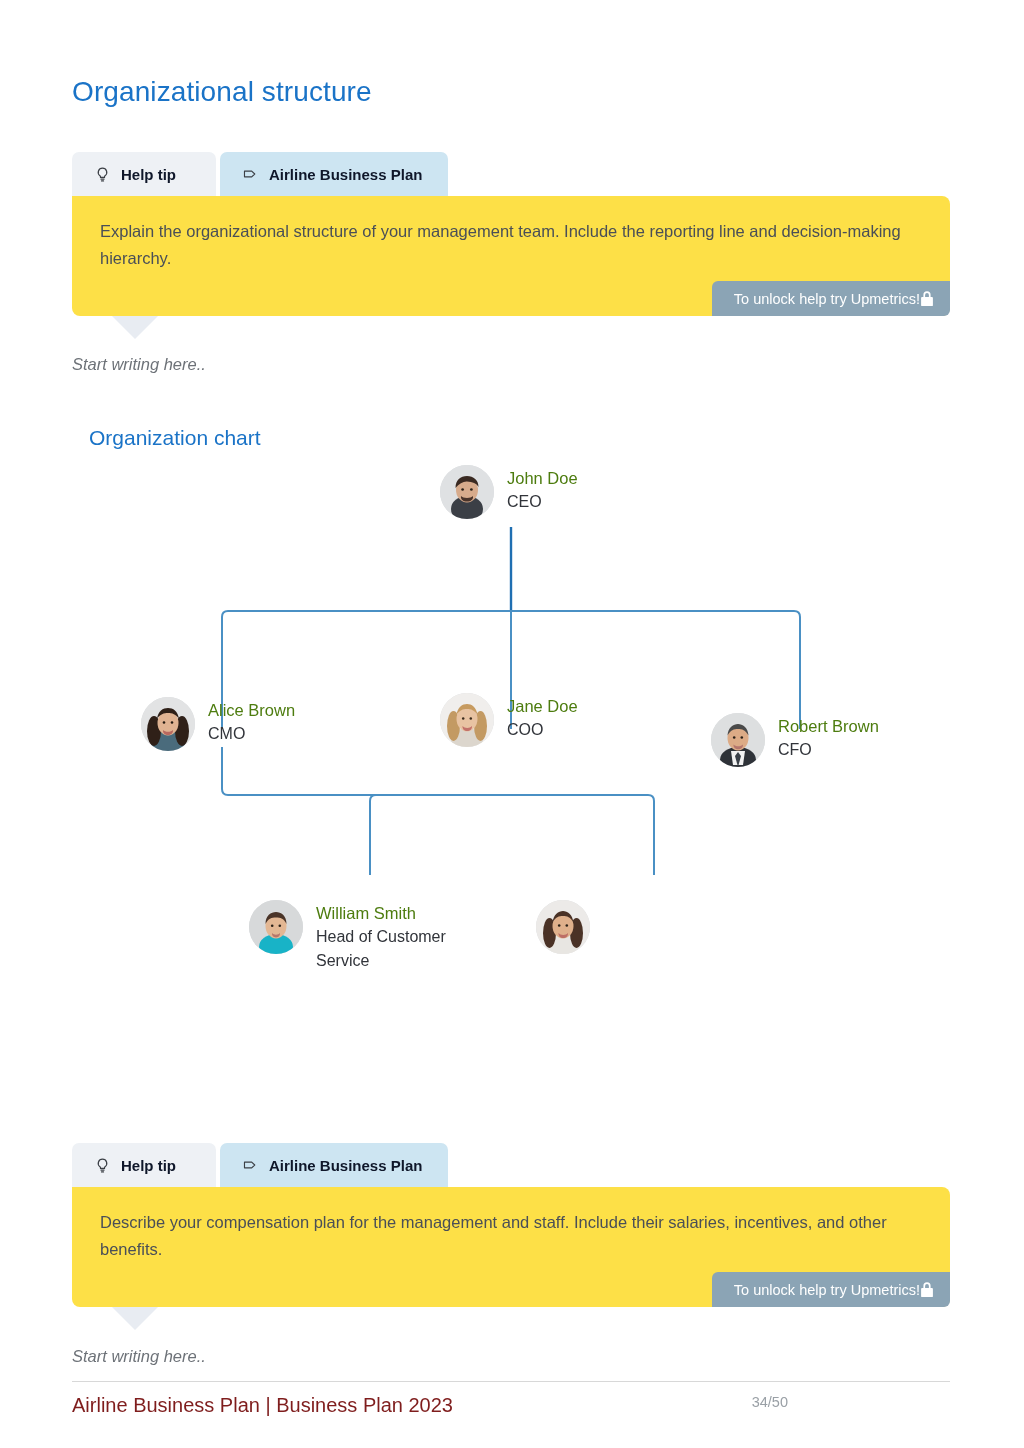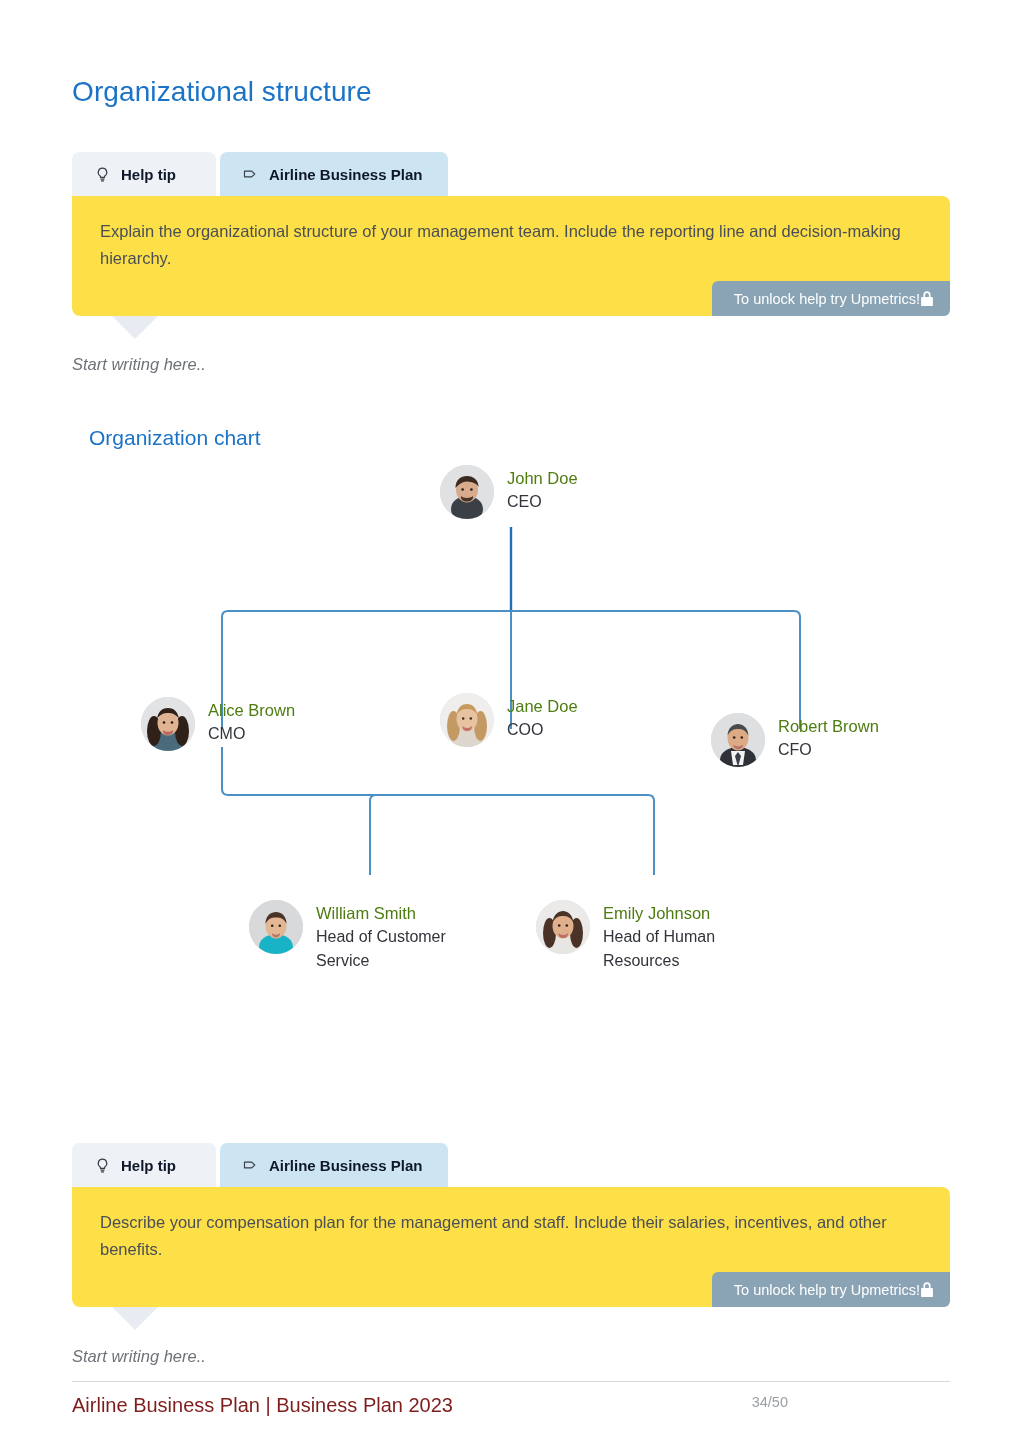--- a/index.html
+++ b/index.html
@@ -359,24 +359,20 @@
           <ellipse cx="27" cy="47" rx="16" ry="12" fill="#e8e6e2"></ellipse>
           <ellipse cx="13.5" cy="33" rx="6.5" ry="15" fill="#4a3226"></ellipse>
           <ellipse cx="40.5" cy="33" rx="6.5" ry="15" fill="#4a3226"></ellipse>
           <ellipse cx="27" cy="26" rx="10.5" ry="12.5" fill="#dfb08b"></ellipse>
           <path d="M16.5 22.5c1-8 6-11.5 10.5-11.5s9.5 3.5 10.5 11.5c-3-5.5-6.5-6.5-10.5-6.5s-7.5 1-10.5 6.5z" fill="#4a3226"></path>
           <path d="M22.5 33c2 2.6 7.5 2.6 9.5 0 .3 3-2 5-4.8 5s-5-2-4.7-5z" fill="#bd6f66"></path>
           <circle cx="23.2" cy="25.5" r="1.3" fill="#2b2118"></circle>
           <circle cx="30.8" cy="25.5" r="1.3" fill="#2b2118"></circle>
         </svg>
       </div>
-      <div class="node-info">
-        <div class="node-name">Emily Johnson</div>
-        <div class="node-role">Head of Human Resources</div>
-      </div>
     </div>
   </div>
 
 
   <div class="helpblock" style="top:1143px;">
     <div class="tabs-row">
       <div class="tab tab-help">
         <span class="ticon">
           <svg viewBox="0 0 24 24" width="17" height="17" fill="none" stroke="#3b3f45" stroke-width="1.7" stroke-linecap="round">
             <path d="M12 3a6 6 0 0 0-3.6 10.8c.5.4.8 1 .8 1.6v.6h5.6v-.6c0-.6.3-1.2.8-1.6A6 6 0 0 0 12 3z"></path>

